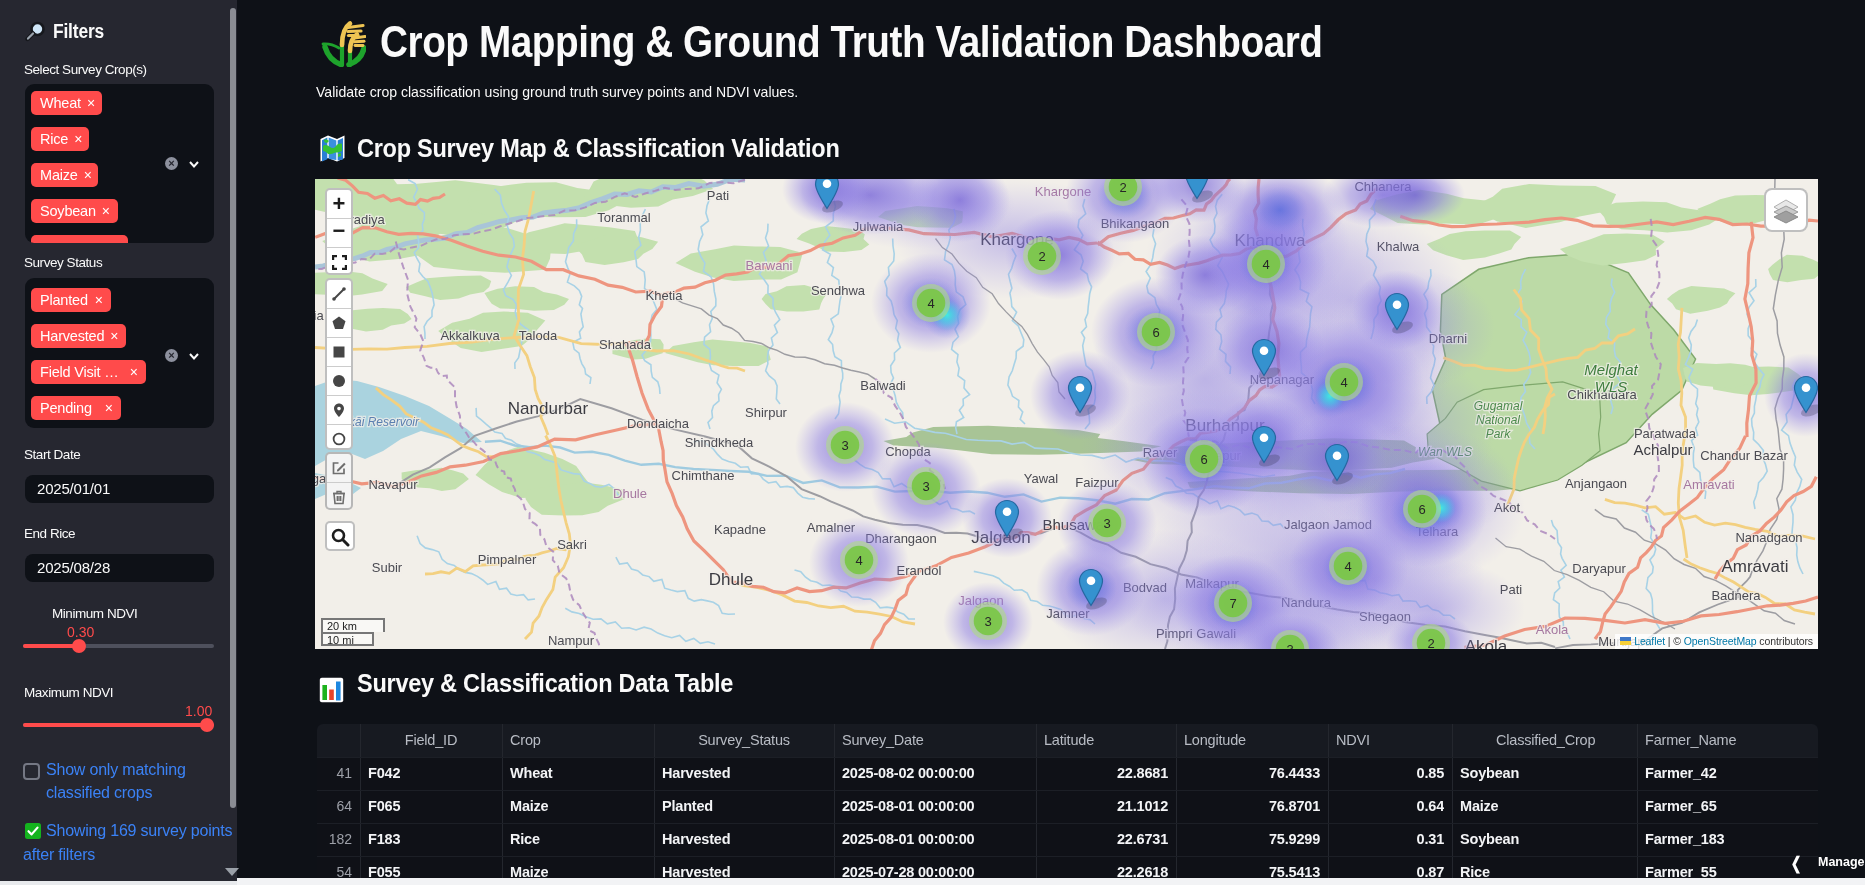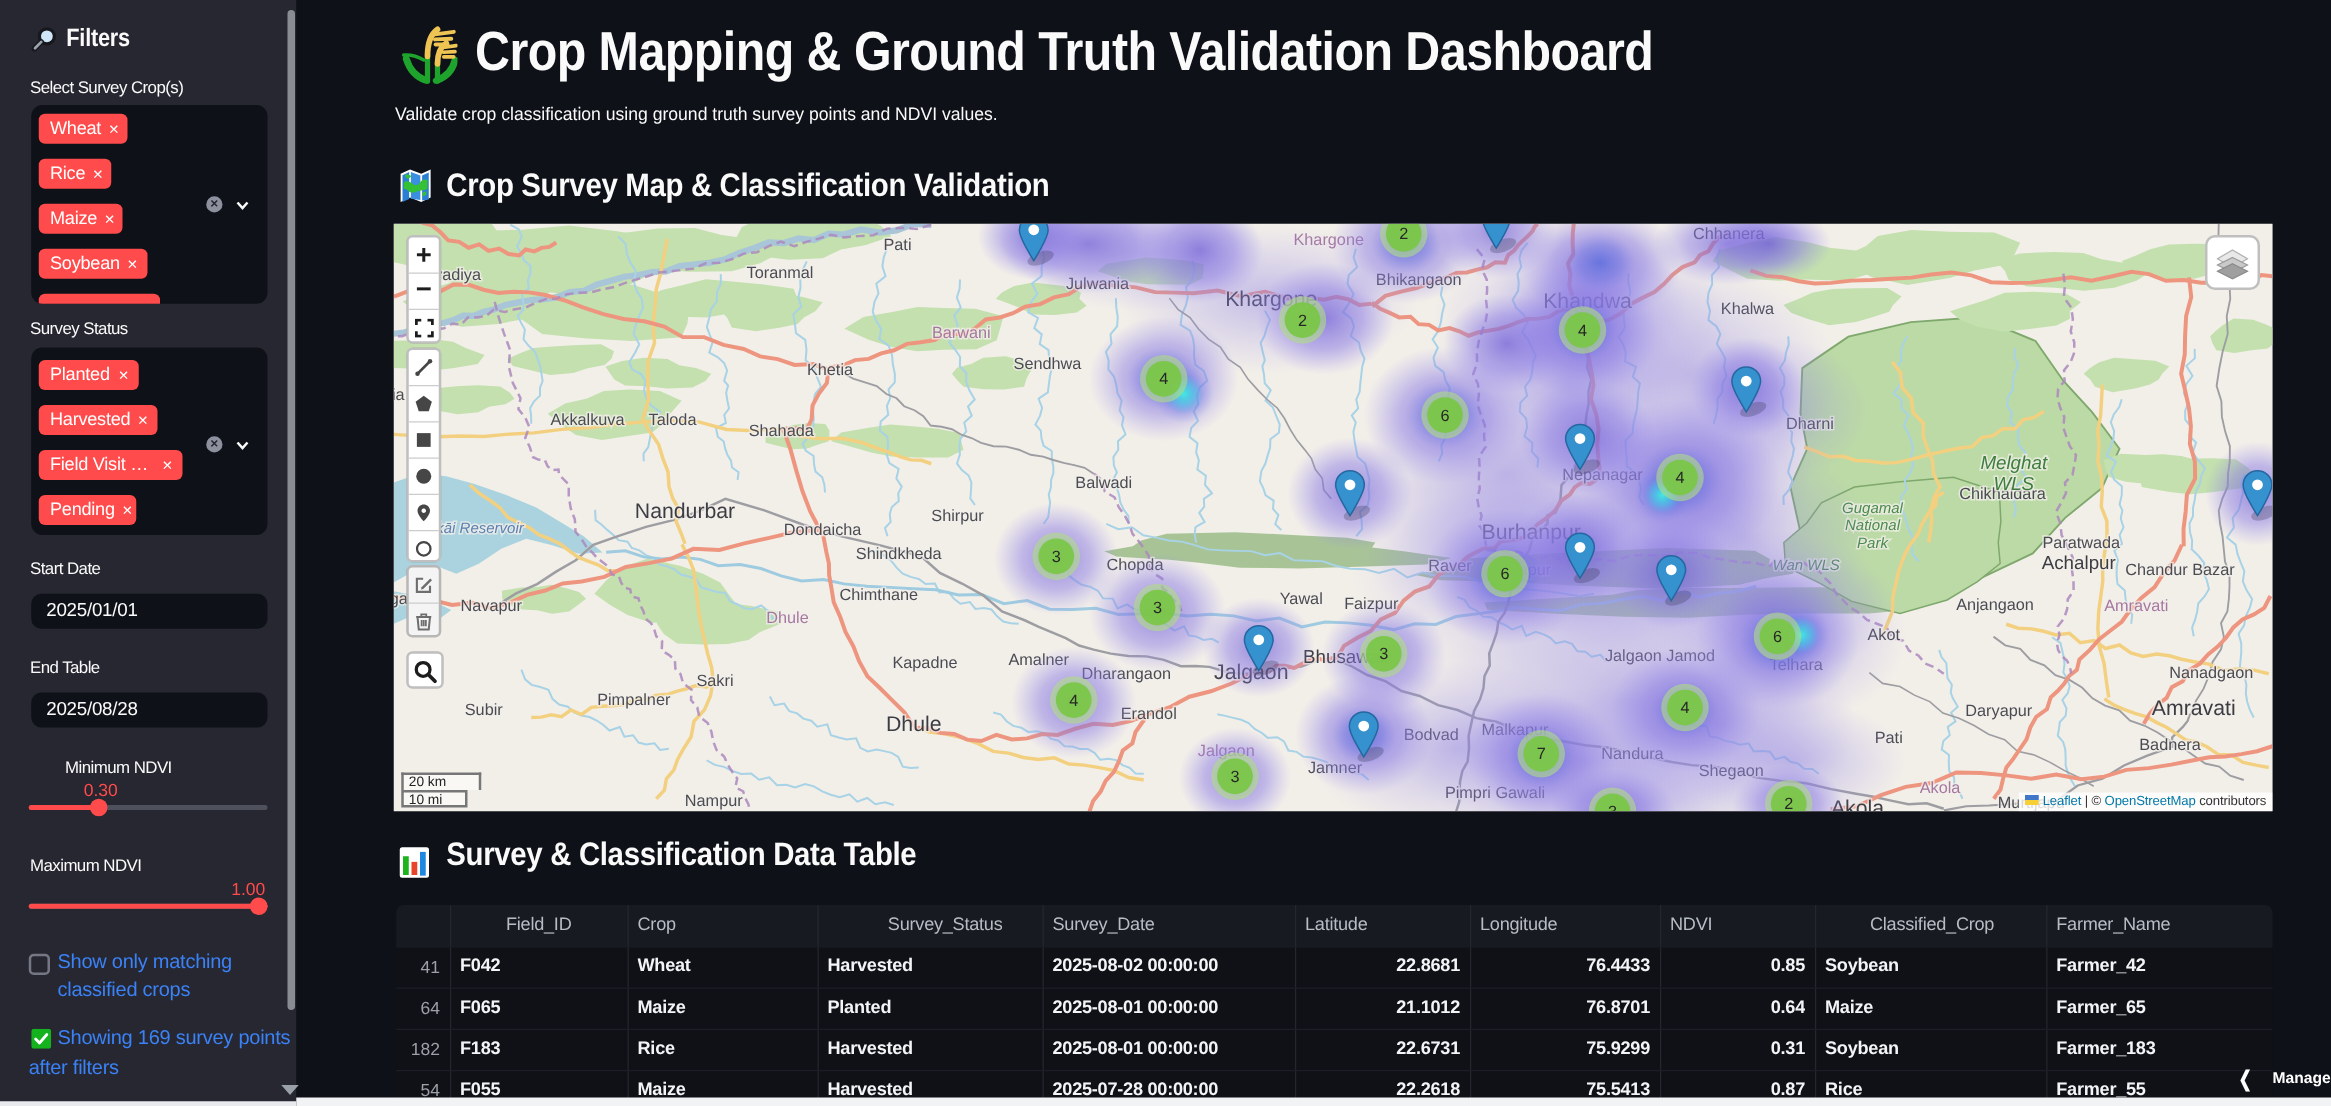--- a/index.html
+++ b/index.html
@@ -96,32 +96,32 @@
         <span class="cx">×</span>
       </div>
       <div class="chip" style="left:6px;top:46px;width:95px;">
         <span class="cl">Harvested</span>
         <span class="cx">×</span>
       </div>
       <div class="chip" style="left:6px;top:82px;width:115px;">
         <span class="cl">Field Visit …</span>
         <span class="cx">×</span>
       </div>
-      <div class="chip" style="left:6px;top:118px;width:78px;">
+      <div class="chip" style="left:6px;top:118px;width:90px;">
         <span class="cl">Pending</span>
         <span class="cx">×</span>
       </div>
     </div>
   <div class="clear" style="left:165px;top:349px;">×</div>
   <svg class="chev" style="left:188px;top:350px;" viewBox="0 0 12 12">
       <path d="M2,4 L6,8.5 L10,4" stroke="#fafafa" stroke-width="2" fill="none"></path>
     </svg>
   <div class="slabel" style="left:24px;top:447px;">Start Date</div>
   <div class="dinput" style="top:475px;">2025/01/01</div>
-  <div class="slabel" style="left:24px;top:526px;">End Table</div>
+  <div class="slabel" style="left:24px;top:526px;">End Rice</div>
   <div class="dinput" style="top:554px;">2025/08/28</div>
   <div class="slabel" style="left:24px;top:606px;margin-left:28px;">Minimum NDVI</div>
   <div class="sliderval" style="left:67px;top:624px;">0.30</div>
   <div class="track" style="top:644px;"></div>
   <div class="fill" style="left:23px;top:644px;width:56px;"></div>
   <div class="thumb" style="left:72px;top:639px;"></div>
   <div class="slabel" style="left:24px;top:685px;">Maximum NDVI</div>
   <div class="sliderval" style="left:185px;top:703px;">1.00</div>
   <div class="track" style="top:723px;"></div>
   <div class="fill" style="left:23px;top:723px;width:191px;"></div>
@@ -710,21 +710,21 @@
 <div class="vline" style="left:1176px;"></div>
 <div class="vline" style="left:1328px;"></div>
 <div class="vline" style="left:1452px;"></div>
 <div class="vline" style="left:1637px;"></div>
 <div class="hline" style="top:757px;"></div>
 <div class="hline" style="top:790px;"></div>
 <div class="hline" style="top:823px;"></div>
 <div class="hline" style="top:856px;"></div>
 <div class="th" style="left:368px;width:126px;text-align:center;">Field_ID</div>
 <div class="th" style="left:510px;width:136px;text-align:left;">Crop</div>
-<div class="th" style="left:638px;width:164px;text-align:right;">Survey_Status</div>
+<div class="th" style="left:662px;width:164px;text-align:center;">Survey_Status</div>
 <div class="th" style="left:842px;width:186px;text-align:left;">Survey_Date</div>
 <div class="th" style="left:1044px;width:124px;text-align:left;">Latitude</div>
 <div class="th" style="left:1184px;width:136px;text-align:left;">Longitude</div>
 <div class="th" style="left:1336px;width:108px;text-align:left;">NDVI</div>
 <div class="th" style="left:1496px;width:169px;text-align:left;">Classified_Crop</div>
 <div class="th" style="left:1645px;width:165px;text-align:left;">Farmer_Name</div>
 <div class="tidx" style="left:317px;top:757px;width:35px;">41</div>
 <div class="tc" style="left:368px;top:757px;width:126px;text-align:left;">F042</div>
 <div class="tc" style="left:510px;top:757px;width:136px;text-align:left;">Wheat</div>
 <div class="tc" style="left:662px;top:757px;width:164px;text-align:left;">Harvested</div>

